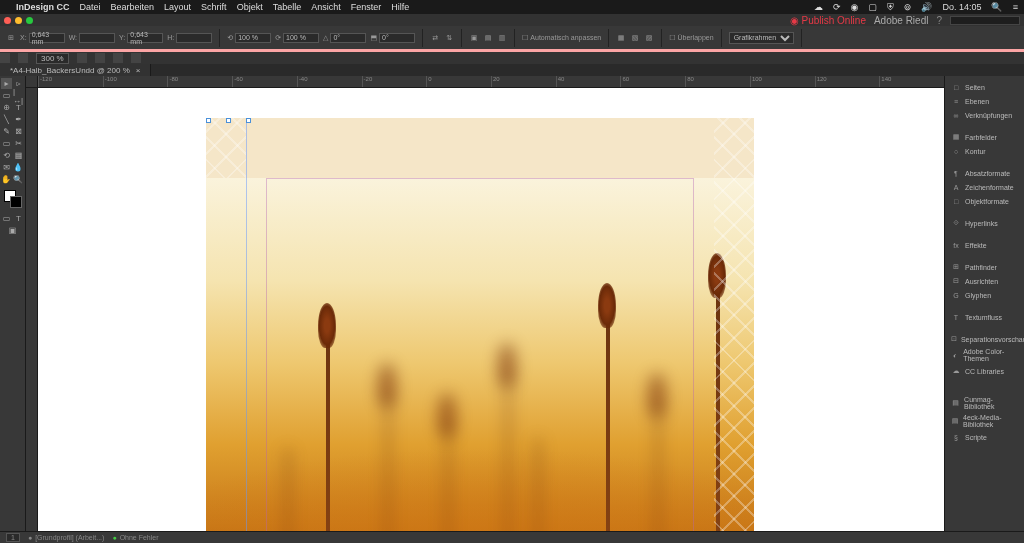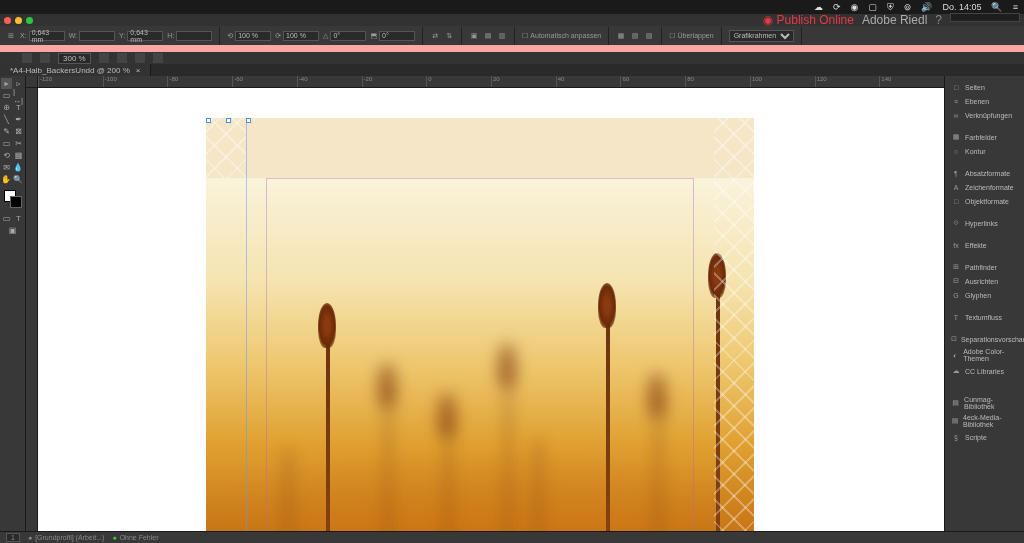--- a/index.html
+++ b/index.html
@@ -7,32 +7,32 @@
 .macbar{height:14px;background:#1a1a1a;display:flex;align-items:center;padding:0 6px;font-size:9px;color:#ddd}
 .macbar .left{display:flex;gap:10px;align-items:center}
 .macbar .apple{font-size:10px}
 .macbar .app{font-weight:bold}
 .macbar .right{margin-left:auto;display:flex;gap:10px;align-items:center}
 .macbar .right span{font-size:9px}
 .titlebar{height:12px;background:#323232;display:flex;align-items:center;padding:0 4px}
 .dots{display:flex;gap:4px}
 .dot{width:7px;height:7px;border-radius:50%}
 .d1{background:#ff5f56}.d2{background:#ffbd2e}.d3{background:#27c93f}
-.titlebar .pub{margin-left:auto;display:flex;gap:8px;font-size:12px}
+.titlebar .pub{margin-left:auto;display:flex;gap:8px;align-items:center;font-size:10px}
 .pub .publish{color:#e63946}
 .pub .user{color:#aaa}
 .pub .help{color:#888}
 .pub .srch{width:70px;height:9px;background:#1e1e1e;border:1px solid #444}
-.ctrlbar{height:26px;background:#383838;border-bottom:7px solid #fca5a5;display:flex;align-items:center;padding:0 6px;gap:4px;font-size:7px;color:#999}
+.ctrlbar{height:26px;background:#383838;border-bottom:3px solid #fca5a5;display:flex;align-items:center;padding:0 6px;gap:4px;font-size:7px;color:#999}
 .ctrlbar .fld{display:flex;align-items:center;gap:2px}
 .ctrlbar .inp{width:36px;height:10px;background:#2a2a2a;border:1px solid #555;padding:0 2px;color:#bbb;display:flex;align-items:center}
 .ctrlbar .ico{width:10px;height:10px;display:flex;align-items:center;justify-content:center;color:#999}
 .ctrlbar .sep{width:1px;height:18px;background:#222;margin:0 3px}
 .ctrlbar select{height:12px;background:#2a2a2a;border:1px solid #555;color:#bbb;font-size:7px}
-.toolrow{height:12px;background:#333;display:flex;align-items:center;padding:0 22px;gap:8px}
+.toolrow{height:12px;background:#333;display:flex;align-items:center;padding:0 0;gap:8px}
 .toolrow .tbtn{width:10px;height:10px;background:#444}
 .toolrow .zoom{font-size:8px;color:#bbb;background:#2a2a2a;padding:0 4px;border:1px solid #555}
 .doctab{height:12px;background:#2a2a2a;display:flex;align-items:center}
 .doctab .tab{padding:0 10px;font-size:8px;color:#bbb;background:#323232;height:100%;display:flex;align-items:center;border-right:1px solid #1a1a1a}
 .workspace{display:flex;height:455px}
 .toolbox{width:26px;background:#383838;border-right:1px solid #1a1a1a;display:flex;flex-direction:column;align-items:center;padding:2px;gap:1px}
 .toolbox .t{width:11px;height:11px;display:flex;align-items:center;justify-content:center;color:#aaa;cursor:pointer;font-size:8px}
 .toolbox .t.sel{background:#555}
 .toolbox .row{display:flex;gap:1px}
 .toolbox .swatch{margin-top:4px;position:relative;width:18px;height:18px}
@@ -63,20 +63,33 @@
 .panels .pic{width:10px;height:10px;display:flex;align-items:center;justify-content:center;color:#999}
 .panels .gap{height:8px}
 .statusbar{height:12px;background:#383838;border-top:1px solid #1a1a1a;display:flex;align-items:center;padding:0 6px;gap:8px;font-size:7px;color:#888}
 .statusbar .sfield{display:flex;align-items:center;gap:3px}
 .statusbar .sval{background:#2a2a2a;padding:0 4px;border:1px solid #555}
 </style>
 </head>
 <body>
 
 <div class="macbar">
+  <div class="left">
+    <span class="apple"></span>
+    <span class="app">InDesign CC</span>
+    <span>Datei</span>
+    <span>Bearbeiten</span>
+    <span>Layout</span>
+    <span>Schrift</span>
+    <span>Objekt</span>
+    <span>Tabelle</span>
+    <span>Ansicht</span>
+    <span>Fenster</span>
+    <span>Hilfe</span>
+  </div>
   <div class="right">
     <span>☁</span>
     <span>⟳</span>
     <span>◉</span>
     <span>▢</span>
     <span>⛨</span>
     <span>⊚</span>
     <span>🔊</span>
     <span>Do. 14:05</span>
     <span>🔍</span>

